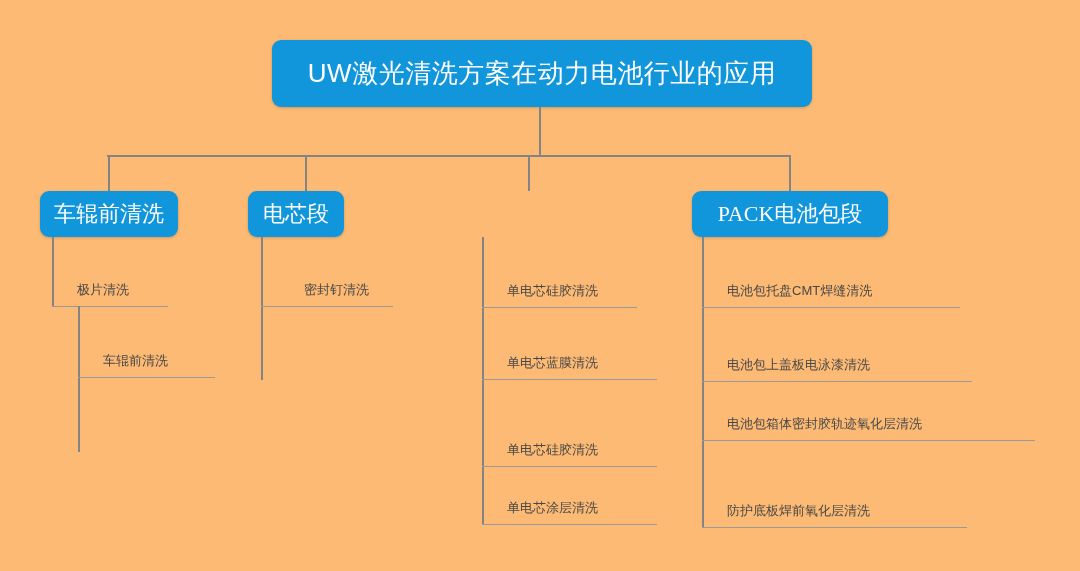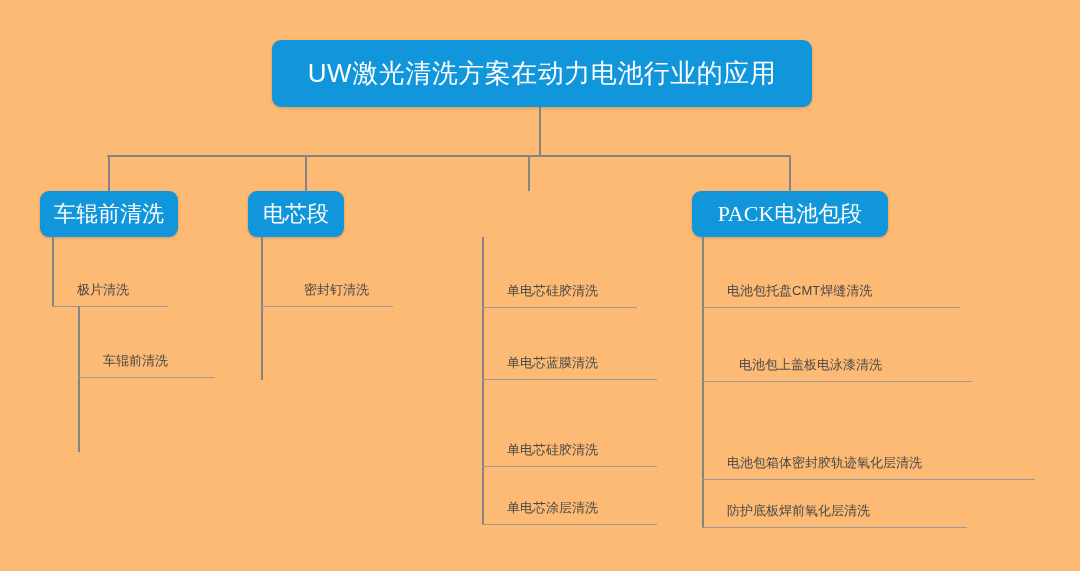--- a/index.html
+++ b/index.html
@@ -104,23 +104,23 @@
     <span class="leaf-label">单电芯硅胶清洗</span>
   </div>
   <div class="leaf" style="left:482px; top:491px; width:175px;">
     <span class="leaf-label">单电芯涂层清洗</span>
   </div>
 
   <div class="vline" style="left:702px; top:237px; height:291px;"></div>
   <div class="leaf" style="left:702px; top:274px; width:258px;">
     <span class="leaf-label">电池包托盘CMT焊缝清洗</span>
   </div>
-  <div class="leaf" style="left:702px; top:348px; width:270px;padding-left:12px;">
+  <div class="leaf" style="left:702px; top:348px; width:270px;">
     <span class="leaf-label">电池包上盖板电泳漆清洗</span>
   </div>
-  <div class="leaf" style="left:702px; top:446px; width:333px;">
+  <div class="leaf" style="left:702px; top:407px; width:333px;">
     <span class="leaf-label">电池包箱体密封胶轨迹氧化层清洗</span>
   </div>
   <div class="leaf" style="left:702px; top:494px; width:265px;">
     <span class="leaf-label">防护底板焊前氧化层清洗</span>
   </div>
 
 </div>
 
 </body></html>

